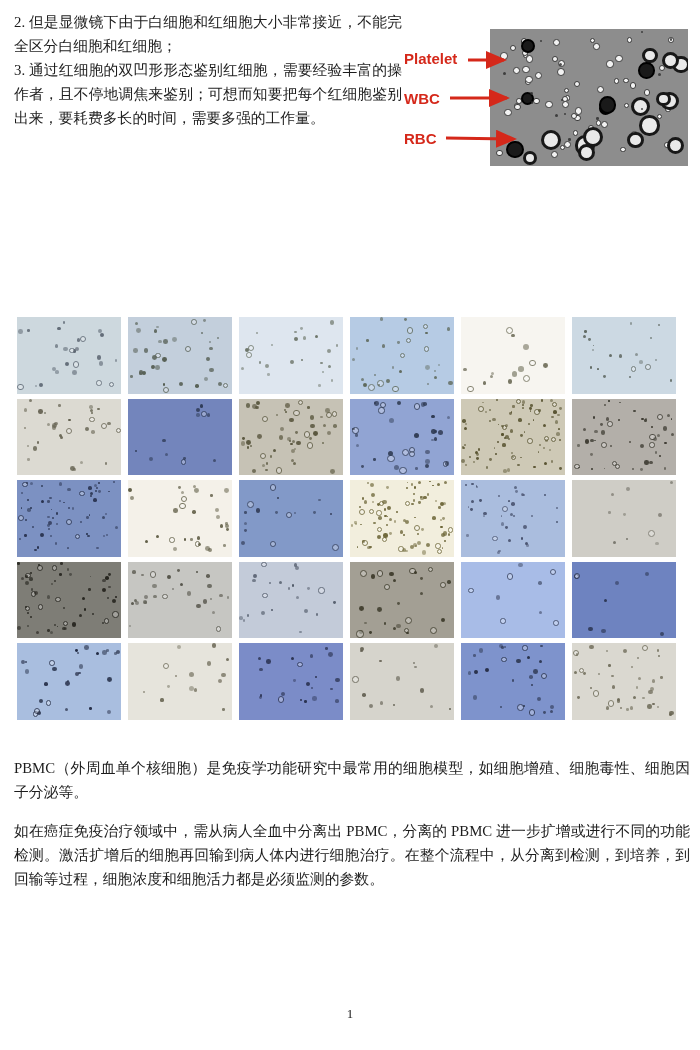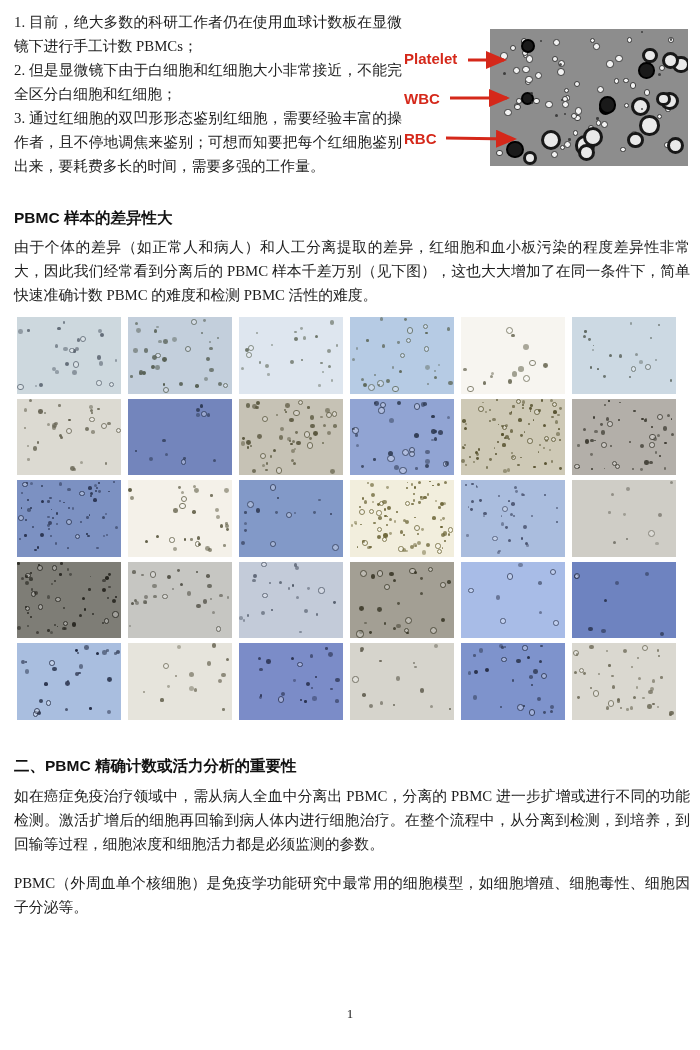--- a/index.html
+++ b/index.html
@@ -50,21 +50,20 @@
     text-align:center;font-size:13px;color:#222;
   }
 </style>
 </head>
 <body>
 
 <div class="page">
 
   <div id="sec1">
     <div id="sec1-text" class="body-text">
-      <div>1.  目前，绝大多数的科研工作者仍在使用血球计数板在显微镜下进行手工计数 PBMCs；</div>
       <div>2.  但是显微镜下由于白细胞和红细胞大小非常接近，不能完全区分白细胞和红细胞；</div>
       <div>3.  通过红细胞的双凹形形态鉴别红细胞，需要经验丰富的操作者，且不停地调焦来鉴别；可想而知要把每个红细胞鉴别出来，要耗费多长的时间，需要多强的工作量。</div>
     </div>
   </div>
 
   <div id="figure">
     <div class="fig-label" style="top: 21px; color: rgb(213, 40, 26);">Platelet</div>
     <div class="fig-label" style="top: 61px; color: rgb(213, 40, 26);">WBC</div>
     <div class="fig-label" style="top: 101px; color: rgb(213, 40, 26);">RBC</div>
     <div id="micrograph" style="background: rgb(141, 141, 141);">
@@ -172,24 +171,20 @@
         </marker>
       </defs>
       <g id="arrow-lines" stroke="#d5281a" stroke-width="3">
           <line x1="68" y1="31" x2="104" y2="31" marker-end="url(#ah)"></line>
           <line x1="50" y1="69" x2="107" y2="69" marker-end="url(#ah)"></line>
           <line x1="46" y1="109" x2="114" y2="110" marker-end="url(#ah)"></line>
         </g>
     </svg>
   </div>
 
-  <div id="sec2">
-    <div class="heading">PBMC 样本的差异性大</div>
-    <div class="body-text">由于个体的差异（如正常人和病人）和人工分离提取的差异，红细胞和血小板污染的程度差异性非常大，因此我们经常看到分离后的 PBMC 样本千差万别（见下图），这也大大增加了在同一条件下，简单快速准确计数 PBMC 的难度和检测 PBMC 活性的难度。</div>
-  </div>
 
   <div id="grid">
       <div class="sample" style="background: rgb(205, 216, 222);">
         <span class="cellspot" style="width: 4.40248px; height: 4.40248px; left: 60.3359%; top: 24.2029%; border: 1px solid rgb(90, 100, 112); background: rgba(255, 255, 255, 0.35); opacity: 0.8;"></span>
         <span class="cellspot" style="width: 3.69372px; height: 3.69372px; left: 53.3886%; top: 41.9258%; background: rgb(90, 100, 112); opacity: 0.97;"></span>
         <span class="cellspot" style="width: 4.11163px; height: 4.11163px; left: 53.4411%; top: 58.0463%; border: 1px solid rgb(90, 100, 112); background: rgba(255, 255, 255, 0.35); opacity: 0.8;"></span>
         <span class="cellspot" style="width: 3.07525px; height: 3.07525px; left: 88.6407%; top: 85.2765%; border: 1px solid rgb(90, 100, 112); background: rgba(255, 255, 255, 0.35); opacity: 0.8;"></span>
         <span class="cellspot" style="width: 4.60881px; height: 4.60881px; left: 78.5052%; top: 57.4192%; background: rgb(90, 100, 112); opacity: 0.6;"></span>
         <span class="cellspot" style="width: 2.64823px; height: 2.64823px; left: 10.0427%; top: 15.507%; background: rgb(90, 100, 112); opacity: 0.84;"></span>
         <span class="cellspot" style="width: 4.53723px; height: 4.53723px; left: 76.6637%; top: 50.0042%; background: rgb(90, 100, 112); opacity: 0.85;"></span>
@@ -1199,21 +1194,20 @@
         <span class="cellspot" style="width: 2.19131px; height: 2.19131px; left: 57.0091%; top: 29.4388%; background: rgb(106, 103, 84); opacity: 0.67;"></span>
         <span class="cellspot" style="width: 4.28516px; height: 4.28516px; left: 34.5367%; top: 74.2152%; border: 1px solid rgb(106, 103, 84); background: rgba(255, 255, 255, 0.35); opacity: 0.8;"></span>
         <span class="cellspot" style="width: 4.26679px; height: 4.26679px; left: 20.1315%; top: 61.2604%; border: 1px solid rgb(106, 103, 84); background: rgba(255, 255, 255, 0.35); opacity: 0.8;"></span>
         <span class="cellspot" style="width: 2.07542px; height: 2.07542px; left: 81.6745%; top: 81.6478%; background: rgb(106, 103, 84); opacity: 0.57;"></span>
         <span class="cellspot" style="width: 2.59942px; height: 2.59942px; left: 24.696%; top: 38.3056%; background: rgb(106, 103, 84); opacity: 0.65;"></span>
         <span class="cellspot" style="width: 4.1485px; height: 4.1485px; left: 93.7411%; top: 87.8662%; background: rgb(106, 103, 84); opacity: 0.9;"></span>
       </div>
     </div>
 
   <div id="sec3">
-    <div class="heading">二、PBMC 精确计数或活力分析的重要性</div>
     <div class="body-text">
+      <p>PBMC（外周血单个核细胞）是免疫学功能研究中最常用的细胞模型，如细胞增殖、细胞毒性、细胞因子分泌等。</p>
       <p>如在癌症免疫治疗领域中，需从病人全血中分离出 PBMC，分离的 PBMC 进一步扩增或进行不同的功能检测。激活扩增后的细胞再回输到病人体内进行细胞治疗。在整个流程中，从分离到检测，到培养，到回输等过程，细胞浓度和细胞活力都是必须监测的参数。</p>
-      <p>PBMC（外周血单个核细胞）是免疫学功能研究中最常用的细胞模型，如细胞增殖、细胞毒性、细胞因子分泌等。</p>
     </div>
   </div>
 
   <div id="pagenum">1</div>
 </div>
 
 </body></html>

